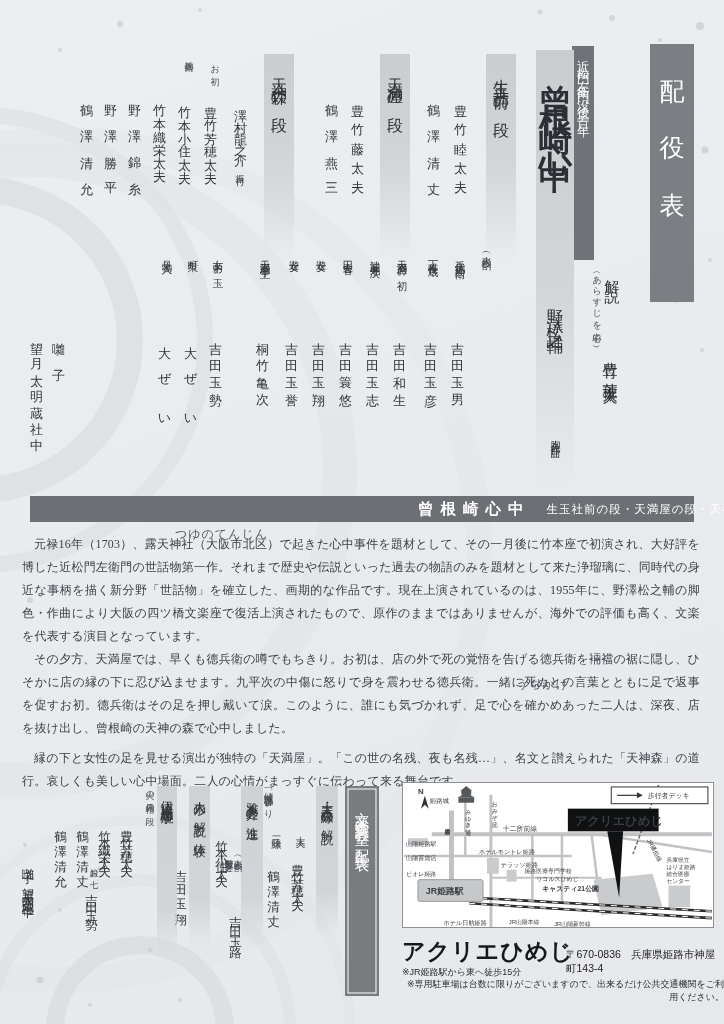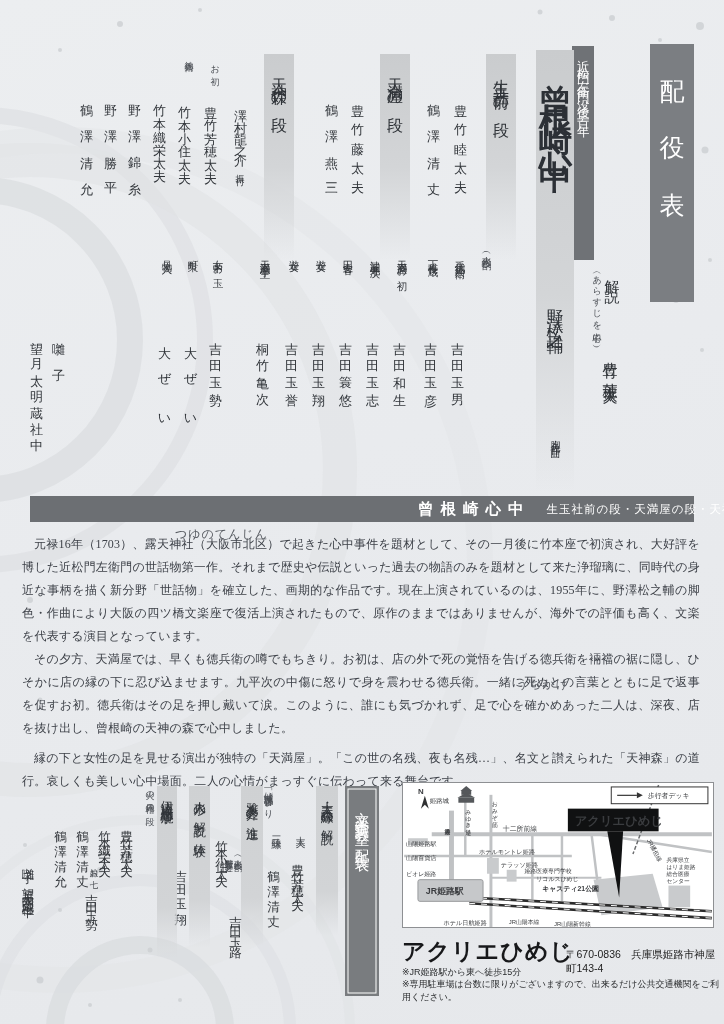--- a/index.html
+++ b/index.html
@@ -301,15 +301,15 @@
         <line x1="216" y1="12.5" x2="236" y2="12.5" stroke="#333" stroke-width="1.2"></line>
         <polygon points="236,9.5 242,12.5 236,15.5" fill="#333"></polygon>
         <text x="247" y="15.5" font-size="7">歩行者デッキ</text>
       </g>
     </svg>
   </div>
 
   <div class="venue-name">アクリエひめじ</div>
   <div class="venue-addr">〒670-0836　兵庫県姫路市神屋町143-4</div>
   <div class="venue-note" style="left:402px;top:966px;">※JR姫路駅から東へ徒歩15分</div>
-  <div class="venue-note" style="left:402px;top:978px;">※専用駐車場は台数に限りがございますので、出来るだけ公共交通機関をご利用ください。</div>
+  <div class="venue-note" style="left:402px;top:978px;text-align:right;">※専用駐車場は台数に限りがございますので、出来るだけ公共交通機関をご利用ください。</div>
 
 </div>
 
 </body></html>

